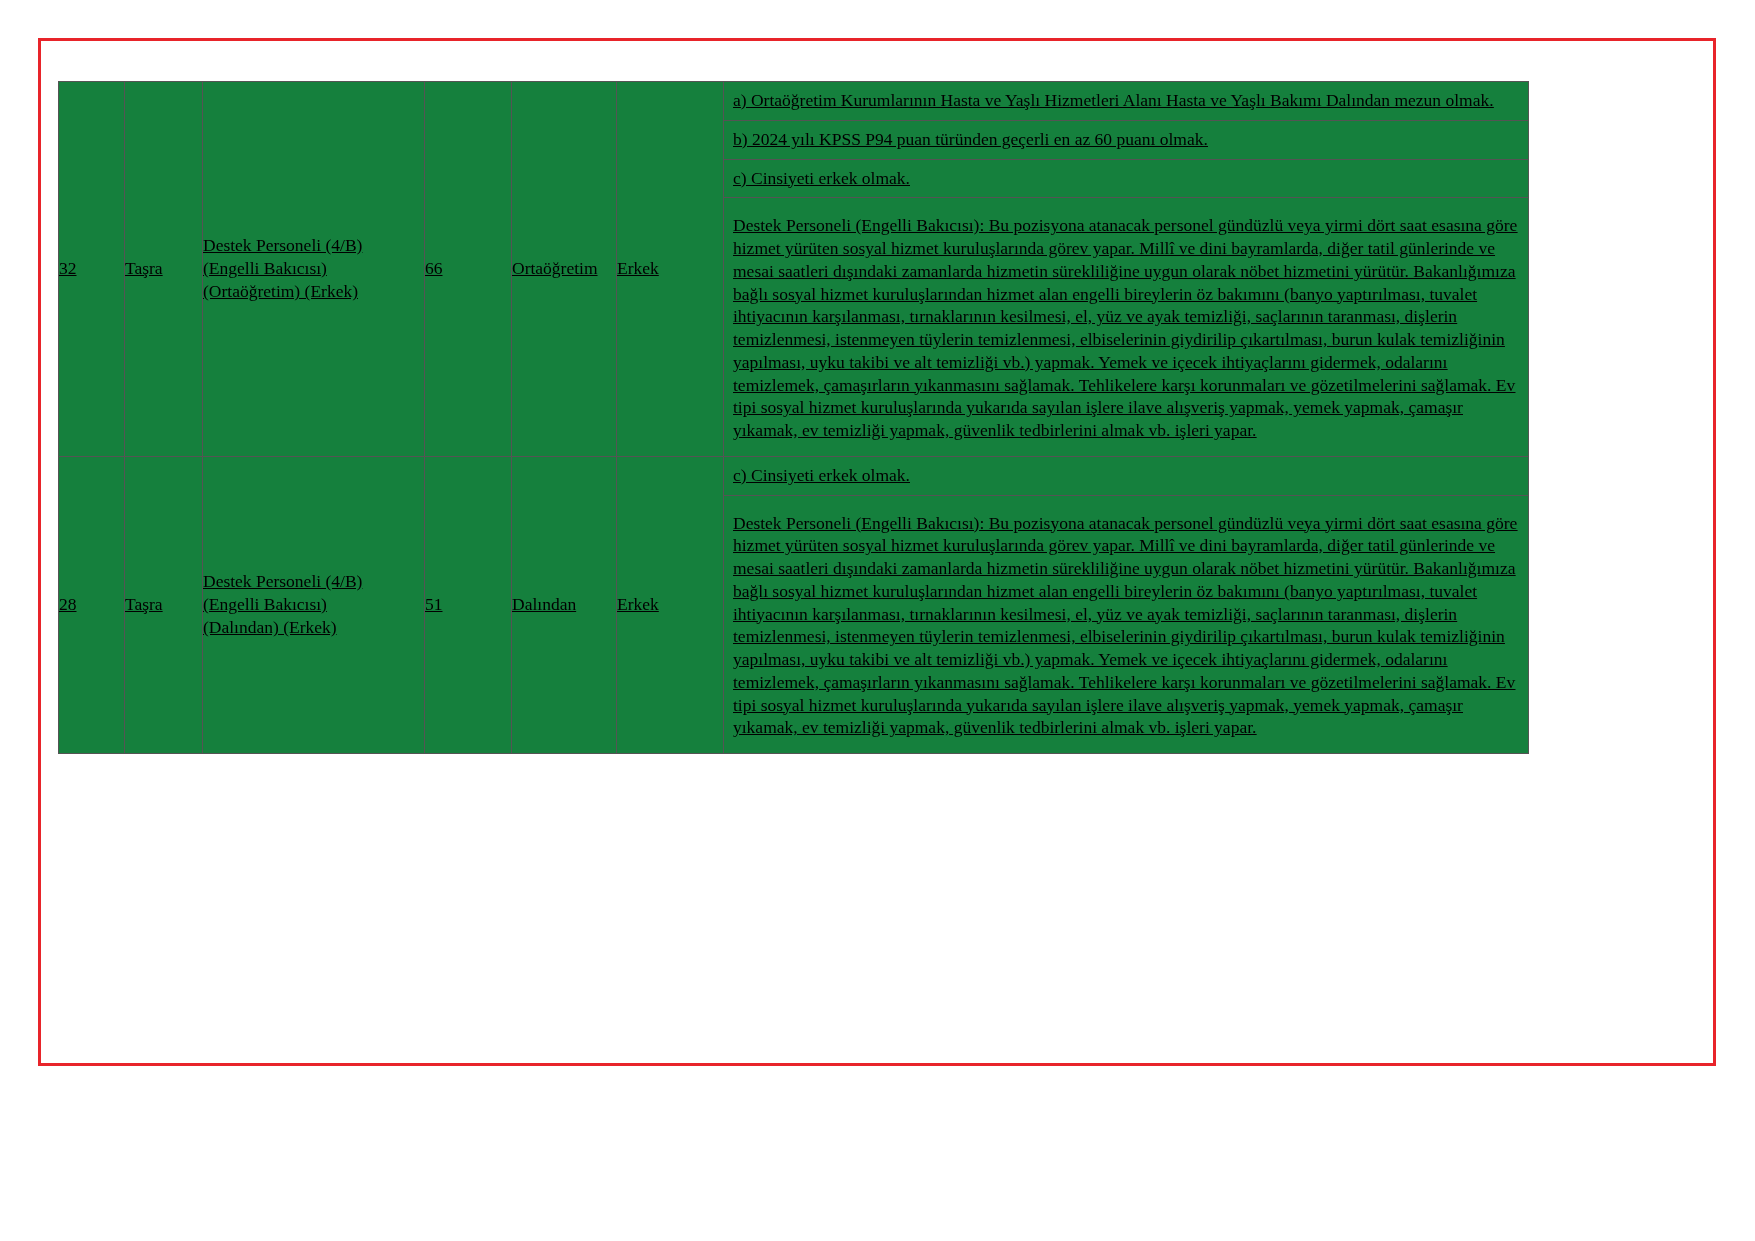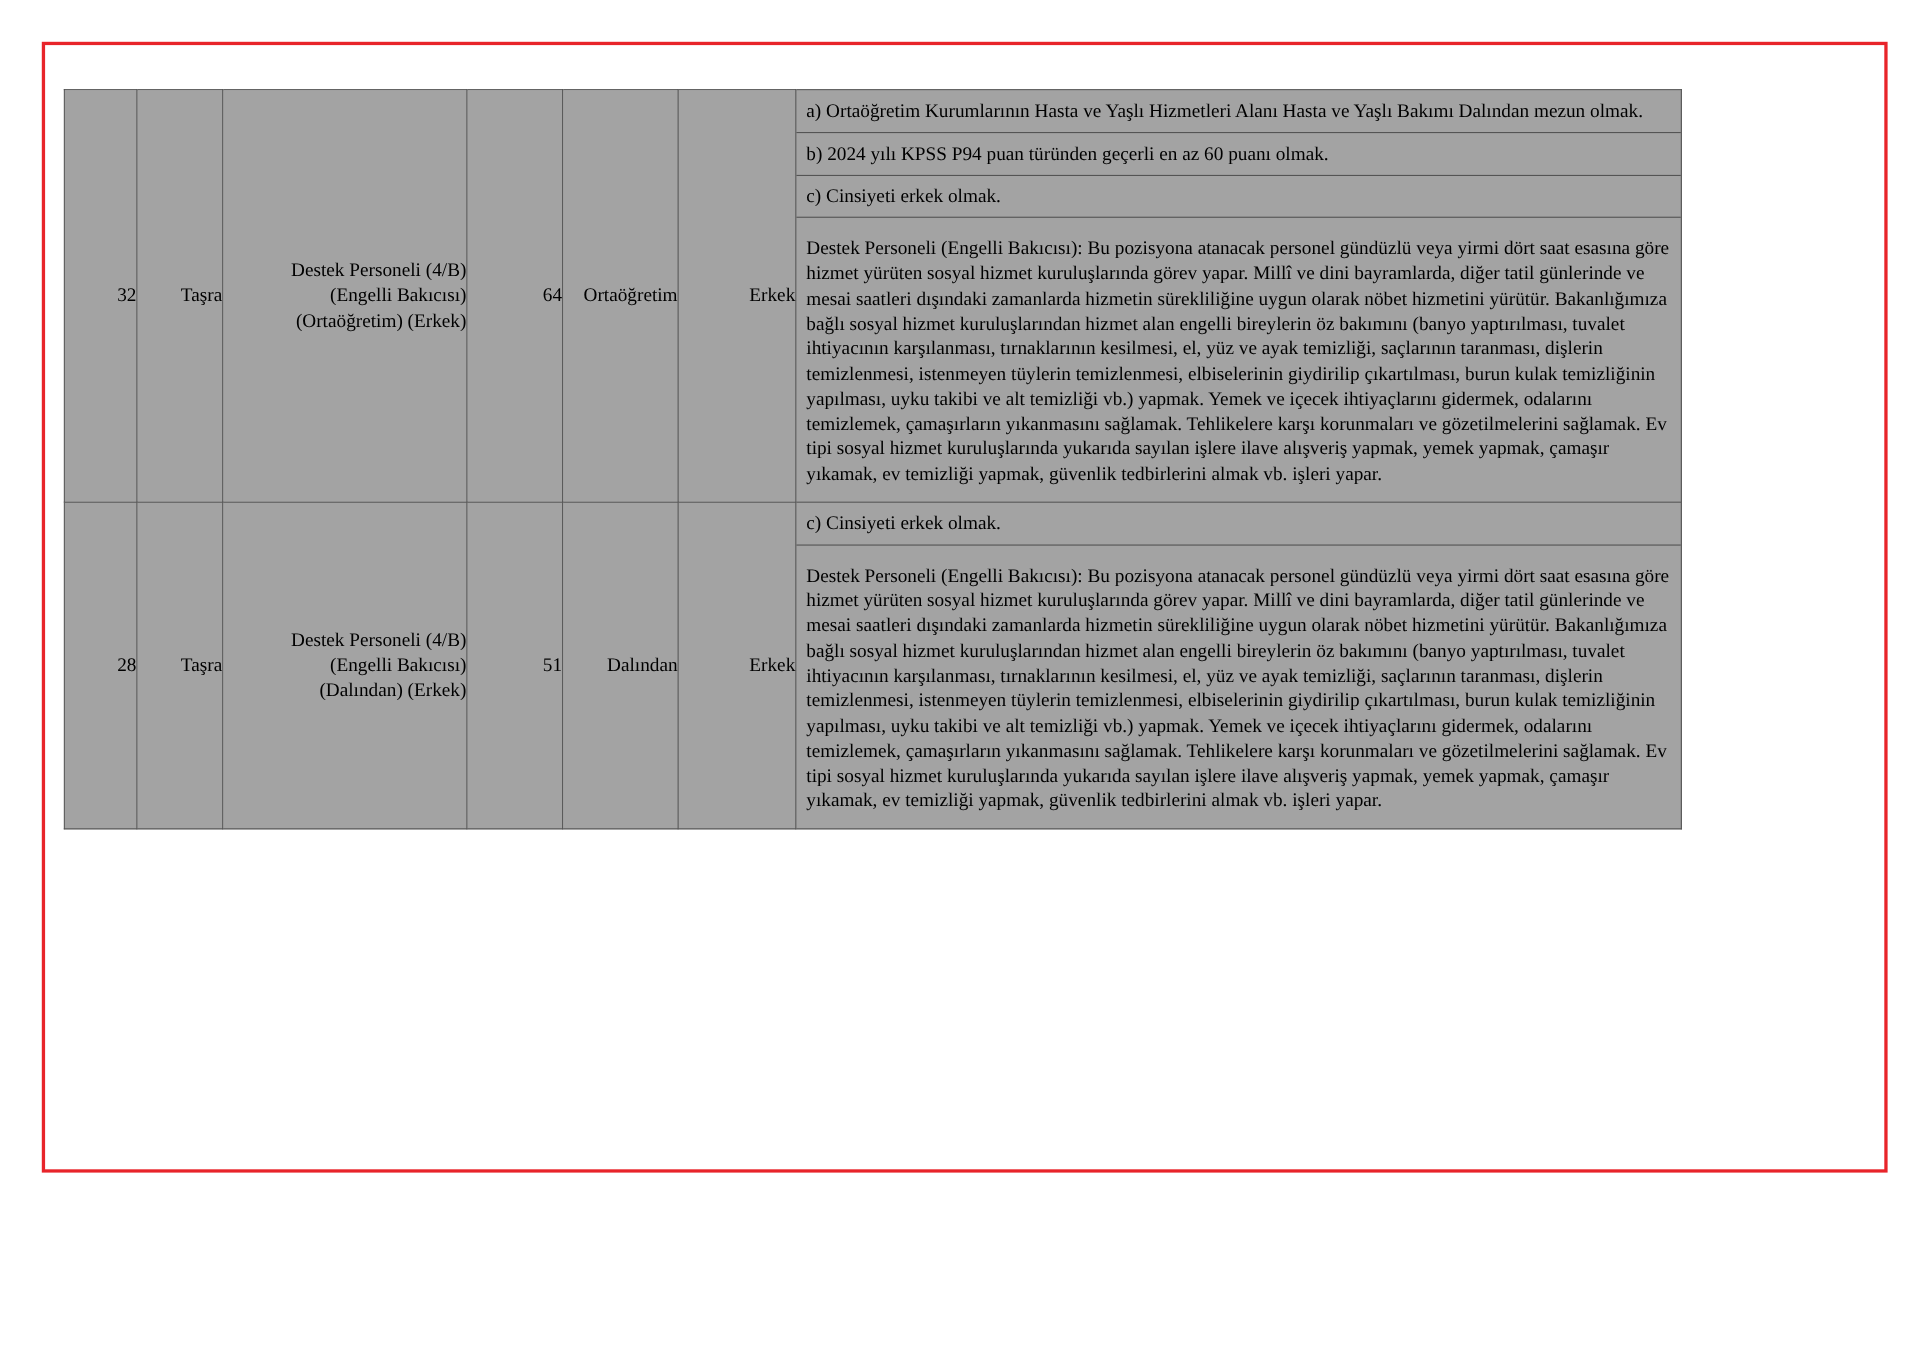--- a/index.html
+++ b/index.html
@@ -38,33 +38,34 @@
     border-collapse: collapse;
     table-layout: fixed;
     width: 1470px;
     background: #ffffff;
   }
 
   table.reg-table td {
     border: 1px solid #545454;
     vertical-align: middle;
     padding: 0;
-    background: #a3a3a3;
+    background: #15803d;
+    text-decoration: underline;
   }
 
   .c-no      { width: 66px; }
   .c-unit    { width: 78px; }
   .c-title   { width: 222px; }
   .c-count   { width: 87px; }
   .c-edu     { width: 105px; }
   .c-gender  { width: 107px; }
   .c-cond    { width: 805px; }
 
   .cell-center {
-    text-align: right;
+    text-align: left;
     font-size: 17.5px;
     line-height: 1.32;
     padding: 6px 4px;
   }
 
   .cond-wrap {
     padding: 0;
   }
 
   table.cond-inner {
@@ -110,21 +111,21 @@
       <tbody>
 
         <tr>
           <td class="cell-center">32</td>
           <td class="cell-center">Taşra</td>
           <td class="cell-center">
             <div>Destek Personeli (4/B)</div>
             <div>(Engelli Bakıcısı)</div>
             <div>(Ortaöğretim) (Erkek)</div>
           </td>
-          <td class="cell-center">64</td>
+          <td class="cell-center">66</td>
           <td class="cell-center">Ortaöğretim</td>
           <td class="cell-center">Erkek</td>
           <td class="cond-wrap">
             <table class="cond-inner">
               <tbody>
                 <tr>
                     <td>a) Ortaöğretim Kurumlarının Hasta ve Yaşlı Hizmetleri Alanı Hasta ve Yaşlı Bakımı Dalından mezun olmak.</td>
                   </tr>
                 <tr>
                     <td>b) 2024 yılı KPSS P94 puan türünden geçerli en az 60 puanı olmak.</td>

